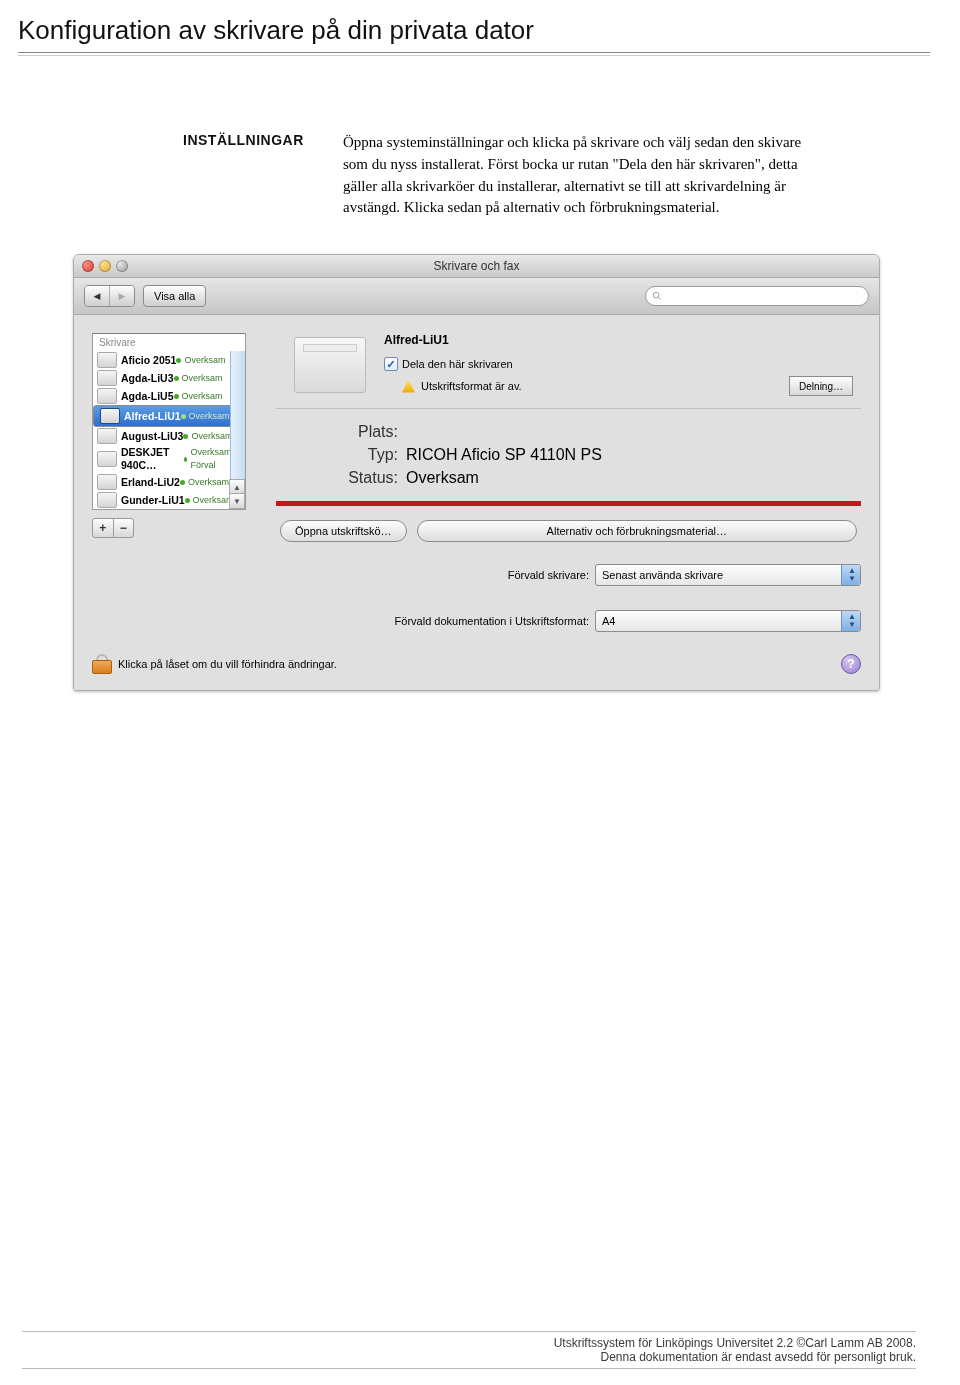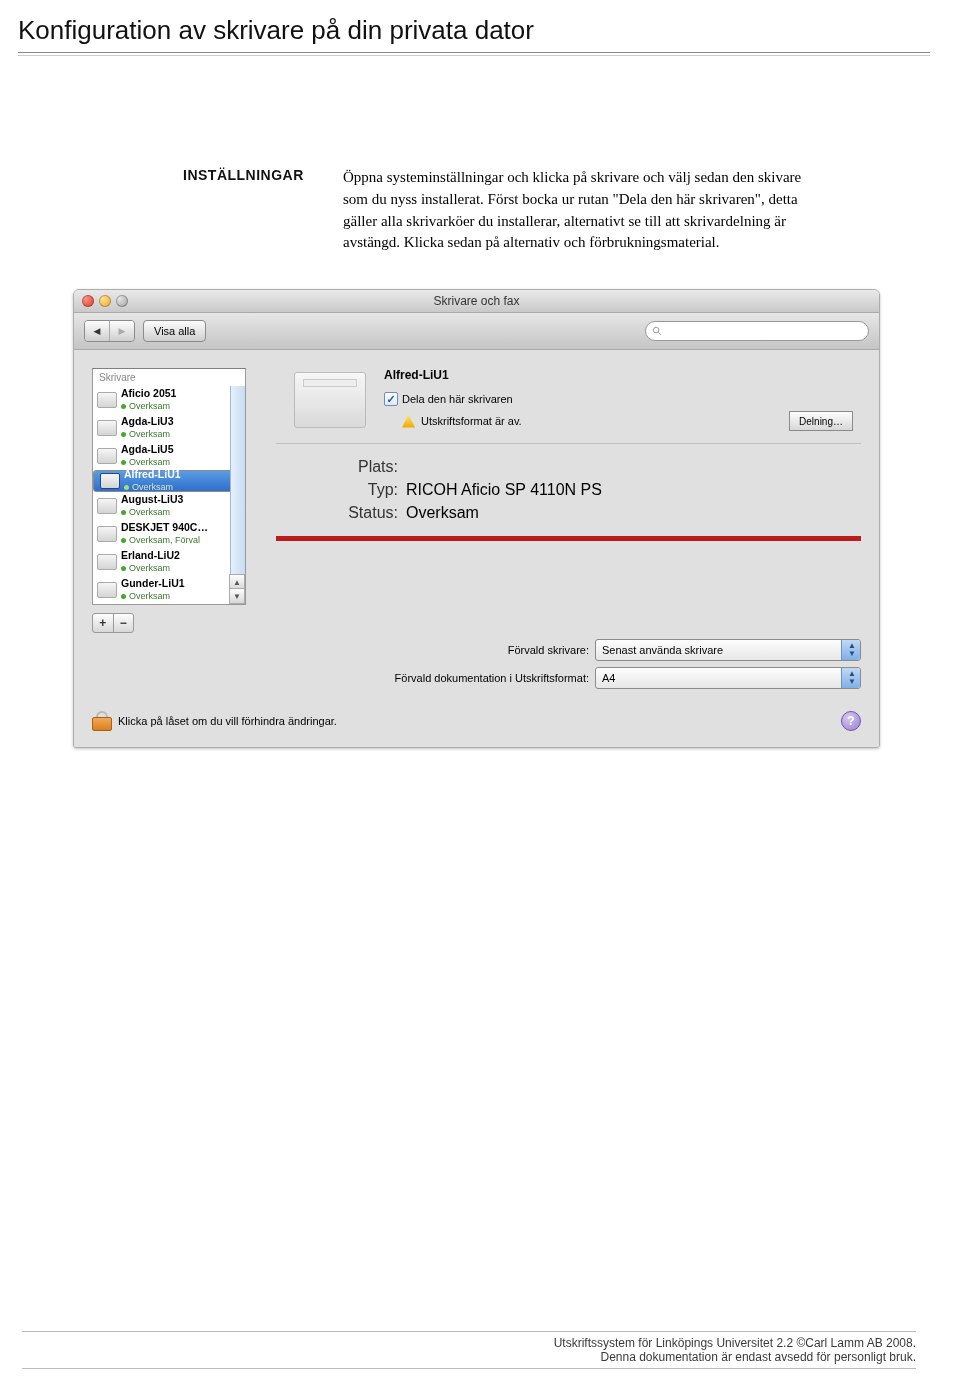--- a/index.html
+++ b/index.html
@@ -1,19 +1,19 @@
 <!DOCTYPE html>
 <html><head>
 <meta charset="utf-8">
 <style>
   html,body{margin:0;padding:0;font-family:"Helvetica Neue",Helvetica,Arial,sans-serif;color:#000;background:#fff;width:960px}
   .page{width:948px;min-height:1385px;position:relative;padding:15px 18px 0 18px;box-sizing:border-box}
   .doc-title{font-size:26px;font-weight:400;color:#111;padding-bottom:6px;border-bottom:1px solid #888}
   .doc-rule{border-bottom:1px solid #ccc;margin-top:2px}
-  .content-row{display:flex;margin-top:111px;padding-left:165px}
+  .content-row{display:flex;margin-top:76px;padding-left:165px}
   .section-label{font-size:14px;font-weight:700;letter-spacing:.5px;color:#111;width:160px;flex-shrink:0}
   .body-text{font-size:15px;line-height:1.45;font-family:Garamond,Georgia,serif;color:#000;max-width:475px}
   
   .mac-window{width:805px;margin:35px 0 0 55px;border:1px solid #adadad;border-radius:6px 6px 3px 3px;overflow:hidden;background:linear-gradient(#ececec,#cfcfcf);box-shadow:0 1px 3px rgba(0,0,0,.25);font-family:"Lucida Grande","Helvetica Neue",Arial,sans-serif;font-size:11px;color:#000}
   .titlebar{height:22px;background:linear-gradient(#e9e9e9,#c9c9c9);display:flex;align-items:center;position:relative;border-bottom:1px solid #aaa}
   .traffic{display:flex;gap:5px;margin-left:8px}
   .tl{width:12px;height:12px;border-radius:50%;box-shadow:inset 0 0 0 1px rgba(0,0,0,.25)}
   .tl.red{background:radial-gradient(circle at 30% 30%,#ff8e84,#d83b2d)}
   .tl.yel{background:radial-gradient(circle at 30% 30%,#ffe08a,#e8a730)}
   .tl.gry{background:radial-gradient(circle at 30% 30%,#e5e5e5,#9c9c9c)}
@@ -32,21 +32,21 @@
   .sidebar-hdr{color:#888;padding:3px 6px}
   .list{flex:1;overflow:hidden;position:relative}
   .scroll-thumb{position:absolute;right:0;top:0;width:14px;bottom:0;background:linear-gradient(90deg,#e6f0fb,#c7dcf4);border-left:1px solid #9bb9dc}
   .scroll-arrow{position:absolute;right:0;width:14px;height:14px;background:linear-gradient(#fdfdfd,#d8d8d8);border:1px solid #aaa;display:flex;align-items:center;justify-content:center;font-size:8px;color:#555}
   .scroll-arrow.up{bottom:14px}
   .scroll-arrow.dn{bottom:0}
   .row-item{display:flex;align-items:center;gap:4px;padding:1px 4px 1px 4px;line-height:13px}
   .row-item.sel{background:linear-gradient(#5a9de4,#2f6ecb);color:#fff}
   .row-item .ico{width:18px;height:14px;background:linear-gradient(#f6f6f6,#d4d4d4);border:1px solid #aaa;border-radius:2px;flex-shrink:0}
   .row-item.sel .ico{border-color:#1e4a86}
-  .row-text{display:flex;flex-direction:column}
+  .row-text{display:flex;}
   .row-text .pname{font-weight:700;font-size:10.5px}
   .row-text .pstat{font-size:9px;color:#3a7a2a;display:flex;align-items:center;gap:3px}
   .row-item.sel .pstat{color:#cfe6c9}
   .dot{width:5px;height:5px;background:#49a82c;border-radius:50%;display:inline-block}
   .row-item.sel .dot{background:#9fe07f}
   .plusminus{display:flex;border:1px solid #9a9a9a;border-radius:3px;overflow:hidden;width:40px;height:18px;margin-top:8px;background:linear-gradient(#fdfdfd,#d8d8d8)}
   .plusminus span{flex:1;display:flex;align-items:center;justify-content:center;font-size:12px;font-weight:700;color:#333}
   .plusminus span+span{border-left:1px solid #9a9a9a}
   
   .detail{flex:1}
@@ -57,21 +57,21 @@
   .chk-row{display:flex;align-items:center;gap:4px;font-size:11px}
   .chk{width:12px;height:12px;border:1px solid #6b8db8;border-radius:2px;background:linear-gradient(#fff,#dfeaf7);display:flex;align-items:center;justify-content:center;color:#1d5fb6;font-size:11px;font-weight:700}
   .warn-row{margin:5px 0 0 18px;font-size:11px;display:flex;align-items:center;gap:6px}
   .warn-ico{width:13px;height:13px;background:linear-gradient(#ffe36b,#f2a600);clip-path:polygon(50% 0,100% 100%,0 100%);position:relative}
   .share-btn{border:1px solid #8b8b8b;border-radius:0;background:linear-gradient(#fdfdfd,#d8d8d8);font-size:10px;padding:1px 9px;height:16px;display:inline-flex;align-items:center}
   .kv{display:grid;grid-template-columns:90px auto;row-gap:5px;font-size:16px;padding:14px 10px 14px 40px;border-bottom:5px solid #b91c1c}
   .kv .k{text-align:right;color:#333;padding-right:8px}
   .btn-row{display:flex;gap:10px;padding:14px 4px 0 4px}
   .pill{border:1px solid #8b8b8b;border-radius:11px;background:linear-gradient(#fdfdfd,#dcdcdc);height:20px;padding:0 14px;font-size:11px;display:flex;align-items:center}
   
-  .select-rows{margin-top:6px;display:flex;flex-direction:column;gap:6px}
+  .select-rows{margin-top:22px;display:flex;flex-direction:column;gap:24px}
   .sel-row{display:flex;align-items:center;justify-content:flex-end;gap:6px;font-size:11px}
   .sel{width:252px;height:20px;border:1px solid #8b8b8b;border-radius:3px;background:linear-gradient(#fdfdfd,#e7e7e7);display:flex;align-items:center;padding:0 6px;font-size:11px;position:relative}
   .sel:after{content:"";position:absolute;right:0;top:0;bottom:0;width:18px;background:linear-gradient(#bfd9f5,#7fb0e6);border-left:1px solid #6b93c4;border-radius:0 3px 3px 0}
   .sel .arrows{position:absolute;right:4px;top:2px;color:#2a4a7a;font-size:8px;line-height:8px;z-index:1;display:flex;flex-direction:column;align-items:center}
   .lockrow{display:flex;align-items:center;gap:8px;margin-top:22px;font-size:11px}
   .lock-ico{width:18px;height:20px;position:relative}
   .lock-ico .base{position:absolute;bottom:0;width:18px;height:12px;background:linear-gradient(#f2a95a,#d87f1e);border:1px solid #a6620f;border-radius:2px}
   .lock-ico .shk{position:absolute;top:0;left:4px;width:8px;height:10px;border:2px solid #b8b8b8;border-bottom:none;border-radius:6px 6px 0 0}
   .help{margin-left:auto;width:18px;height:18px;border-radius:50%;background:radial-gradient(circle at 35% 30%,#d6c8f2,#9a7ed2);border:1px solid #6e58a7;color:#fff;display:flex;align-items:center;justify-content:center;font-size:12px;font-weight:700}
   
@@ -229,20 +229,24 @@
             </div>
           </div>
           <div class="kv">
             <div class="k">Plats:</div>
             <div></div>
             <div class="k">Typ:</div>
             <div>RICOH Aficio SP 4110N PS</div>
             <div class="k">Status:</div>
             <div>Overksam</div>
           </div>
+          <div class="btn-row">
+            <div class="pill">Öppna utskriftskö…</div>
+            <div class="pill" style="flex:1;justify-content:center">Alternativ och förbrukningsmaterial…</div>
+          </div>
         </div>
       </div>
 
       <div class="select-rows">
         <div class="sel-row">
           <span>Förvald skrivare:</span>
           <div class="sel">
             <span>Senast använda skrivare</span>
             <span class="arrows">
                 <span>▲</span>

